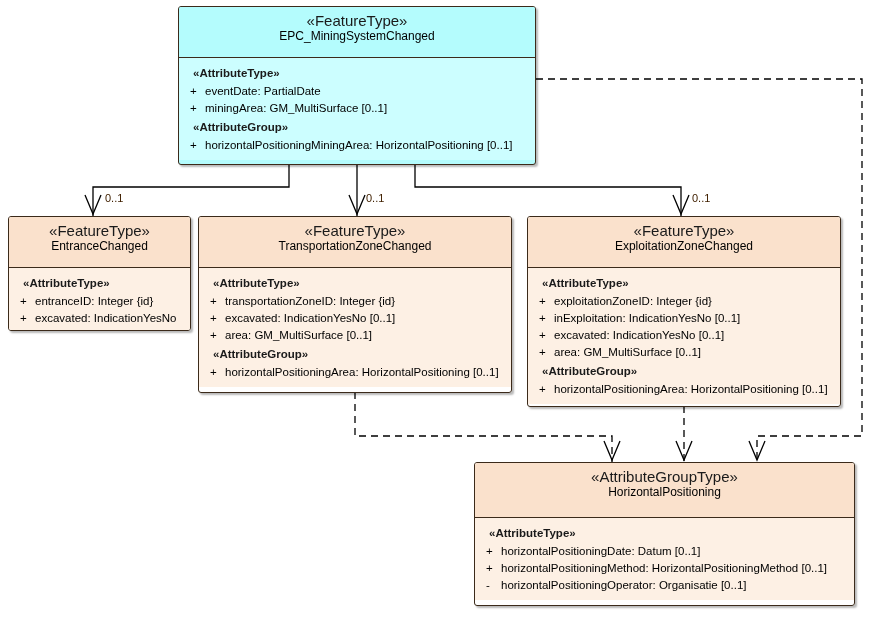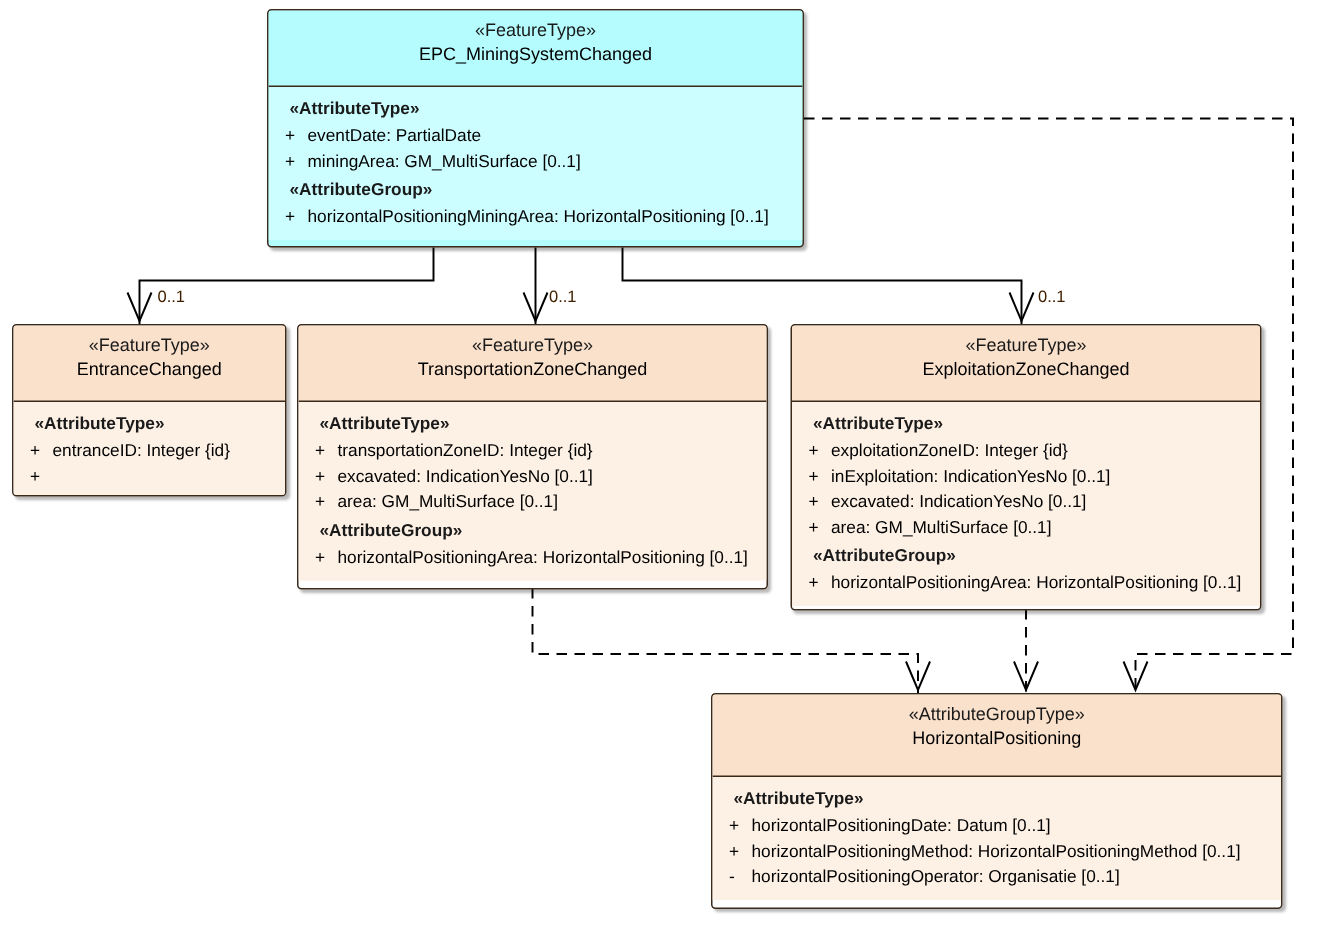--- a/index.html
+++ b/index.html
@@ -34,21 +34,21 @@
     box-shadow: 2px 2px 2px rgba(0,0,0,0.28);
     overflow: hidden;
   }
   .uml-class .hdr {
     text-align: center;
     padding: 6px 4px 7px 4px;
     box-sizing: border-box;
     border-bottom: 1px solid #3b2a1a;
   }
   .uml-class .stereo {
-    font-size: 12px;
+    font-size: 15px;
     color: #1a1a1a;
     line-height: 15px;
     white-space: nowrap;
   }
   .uml-class .cname {
     font-size: 12px;
     font-weight: normal;
     color: #000000;
     line-height: 16px;
     white-space: nowrap;
@@ -166,20 +166,21 @@
       <div class="cname">EntranceChanged</div>
     </div>
     <div class="body">
       <div class="grp-label">«AttributeType»</div>
       <div class="attr">
         <span class="vis">+</span>
         <span class="sig">entranceID: Integer {id}</span>
       </div>
       <div class="attr">
         <span class="vis">+</span>
+        <span class="sig">excavated: IndicationYesNo</span>
       </div>
     </div>
   </div>
 
   <div class="uml-class peach" style="left:198px; top:216px; width:314px; height:177px;">
     <div class="hdr" style="height:51px;">
       <div class="stereo">«FeatureType»</div>
       <div class="cname">TransportationZoneChanged</div>
     </div>
     <div class="body">

